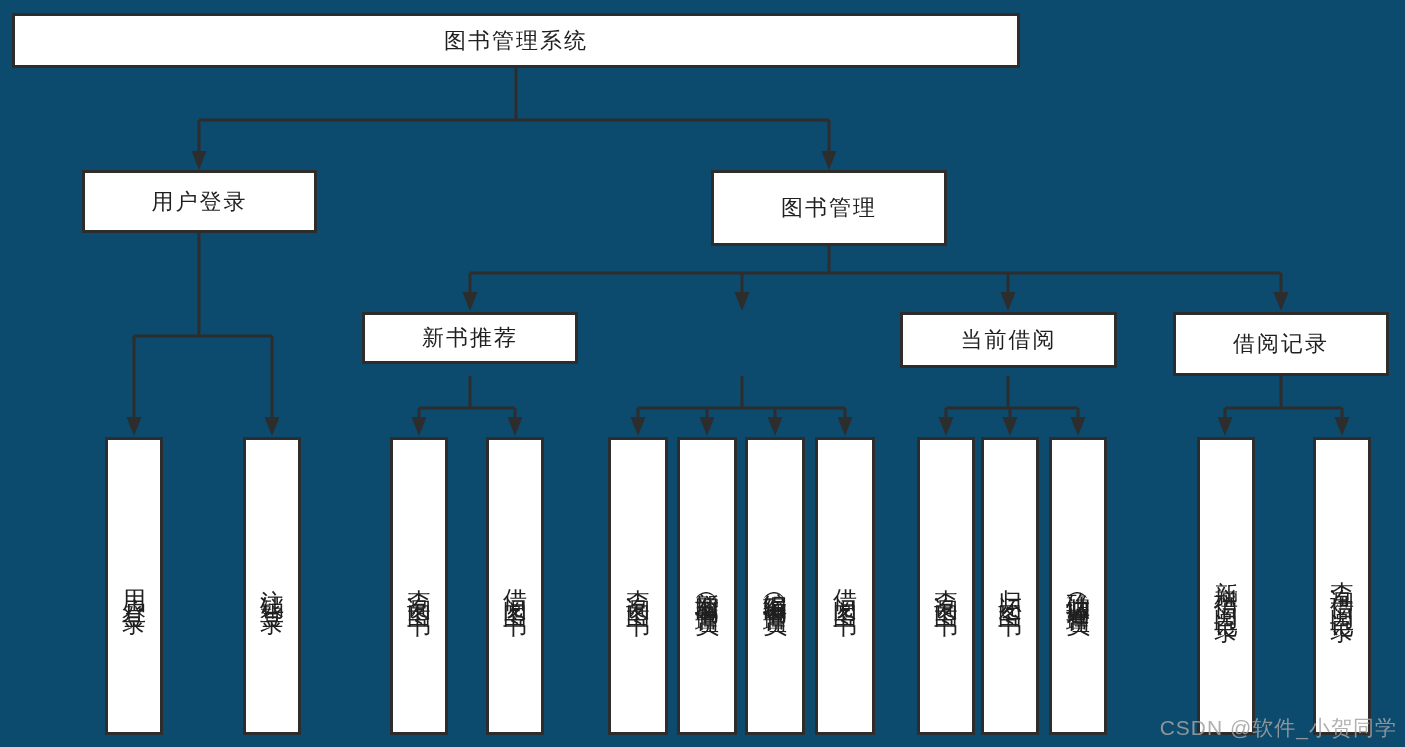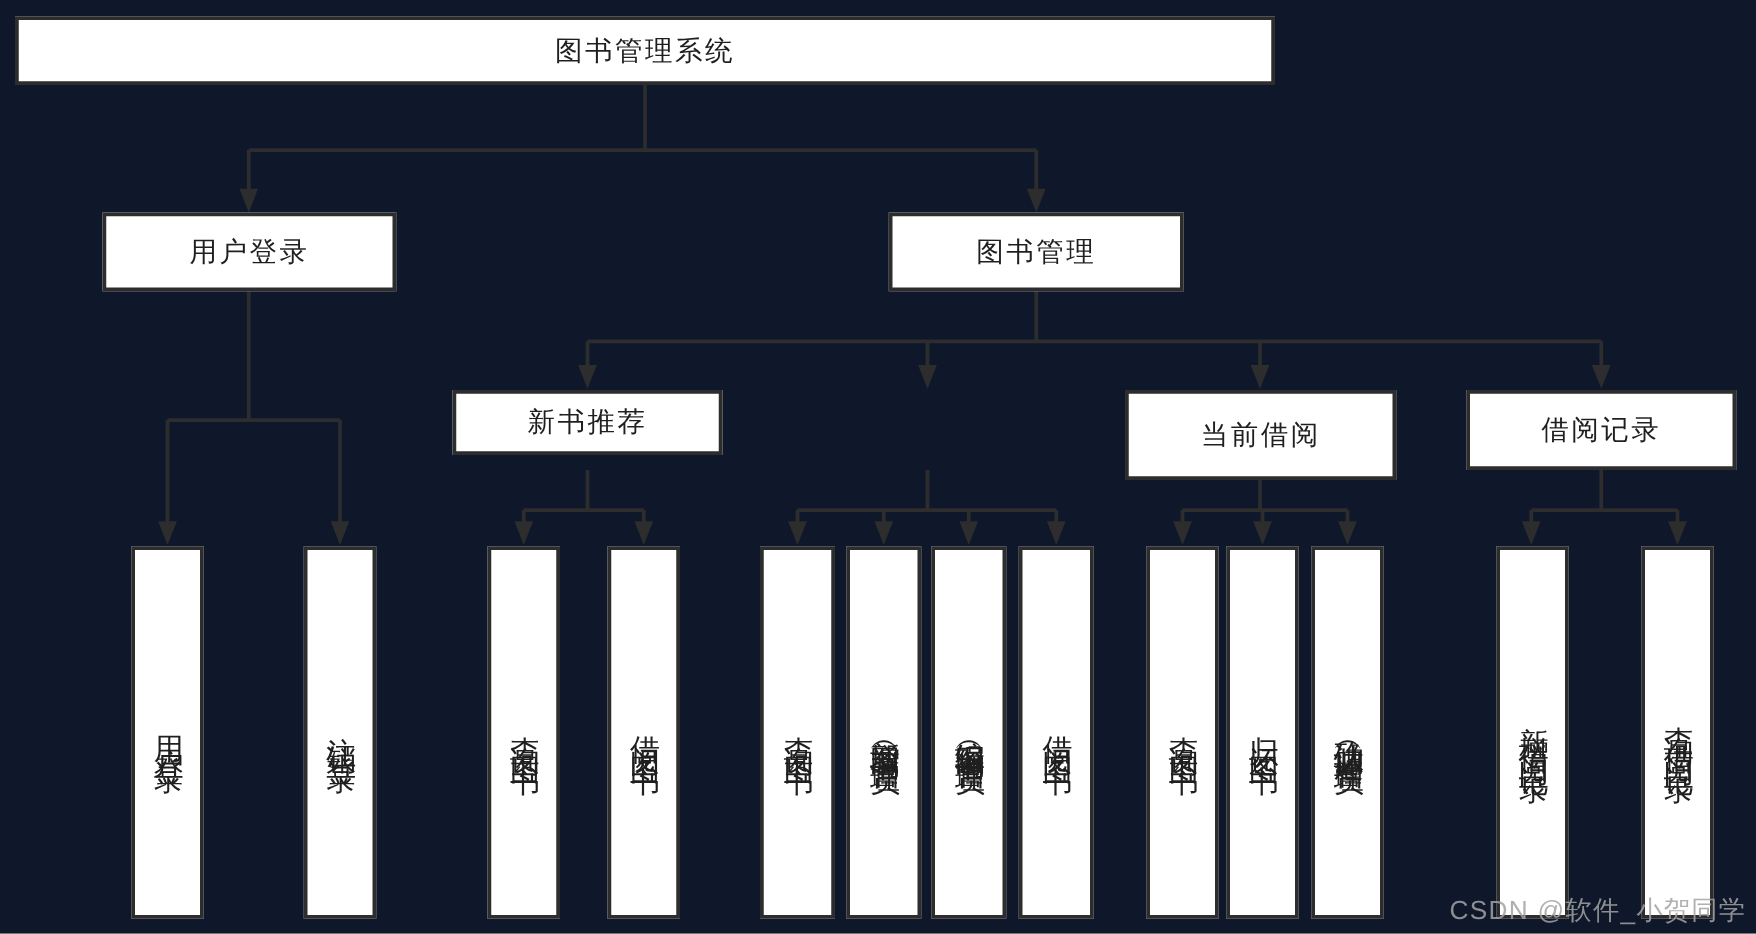--- a/index.html
+++ b/index.html
@@ -1,20 +1,20 @@
 <!DOCTYPE html>
 <html><head>
 <meta charset="utf-8">
 <style>
   html, body { margin: 0; padding: 0; background: #ffffff; }
   .canvas {
     position: relative;
     width: 1405px;
     height: 747px;
-    background: #0f172a;
+    background: #0c4a6e;
     overflow: hidden;
     font-family: "Liberation Sans", sans-serif;
     color: #1f1f1f;
     text-decoration: underline;
   }
   .connectors {
     position: absolute;
     left: 0; top: 0;
     width: 1405px; height: 747px;
     z-index: 1;
@@ -106,28 +106,28 @@
     </g>
   </svg>
 
   <div class="node node-h" style="left:12px; top:13px; width:1008px; height:55px;">
     <span>图书管理系统</span>
   </div>
 
   <div class="node node-h" style="left:82px; top:170px; width:235px; height:63px;">
     <span>用户登录</span>
   </div>
-  <div class="node node-h" style="left:711px; top:170px; width:236px; height:63px;">
+  <div class="node node-h" style="left:711px; top:170px; width:236px; height:76px;">
     <span>图书管理</span>
   </div>
 
   <div class="node node-h" style="left:362px; top:312px; width:216px; height:52px;">
     <span>新书推荐</span>
   </div>
-  <div class="node node-h" style="left:900px; top:312px; width:217px; height:72px;">
+  <div class="node node-h" style="left:900px; top:312px; width:217px; height:56px;">
     <span>当前借阅</span>
   </div>
   <div class="node node-h" style="left:1173px; top:312px; width:216px; height:64px;">
     <span>借阅记录</span>
   </div>
 
   <div class="node node-v" style="left:105px;">
     <span class="vtext">用户登录</span>
   </div>
   <div class="node node-v" style="left:243px;">

